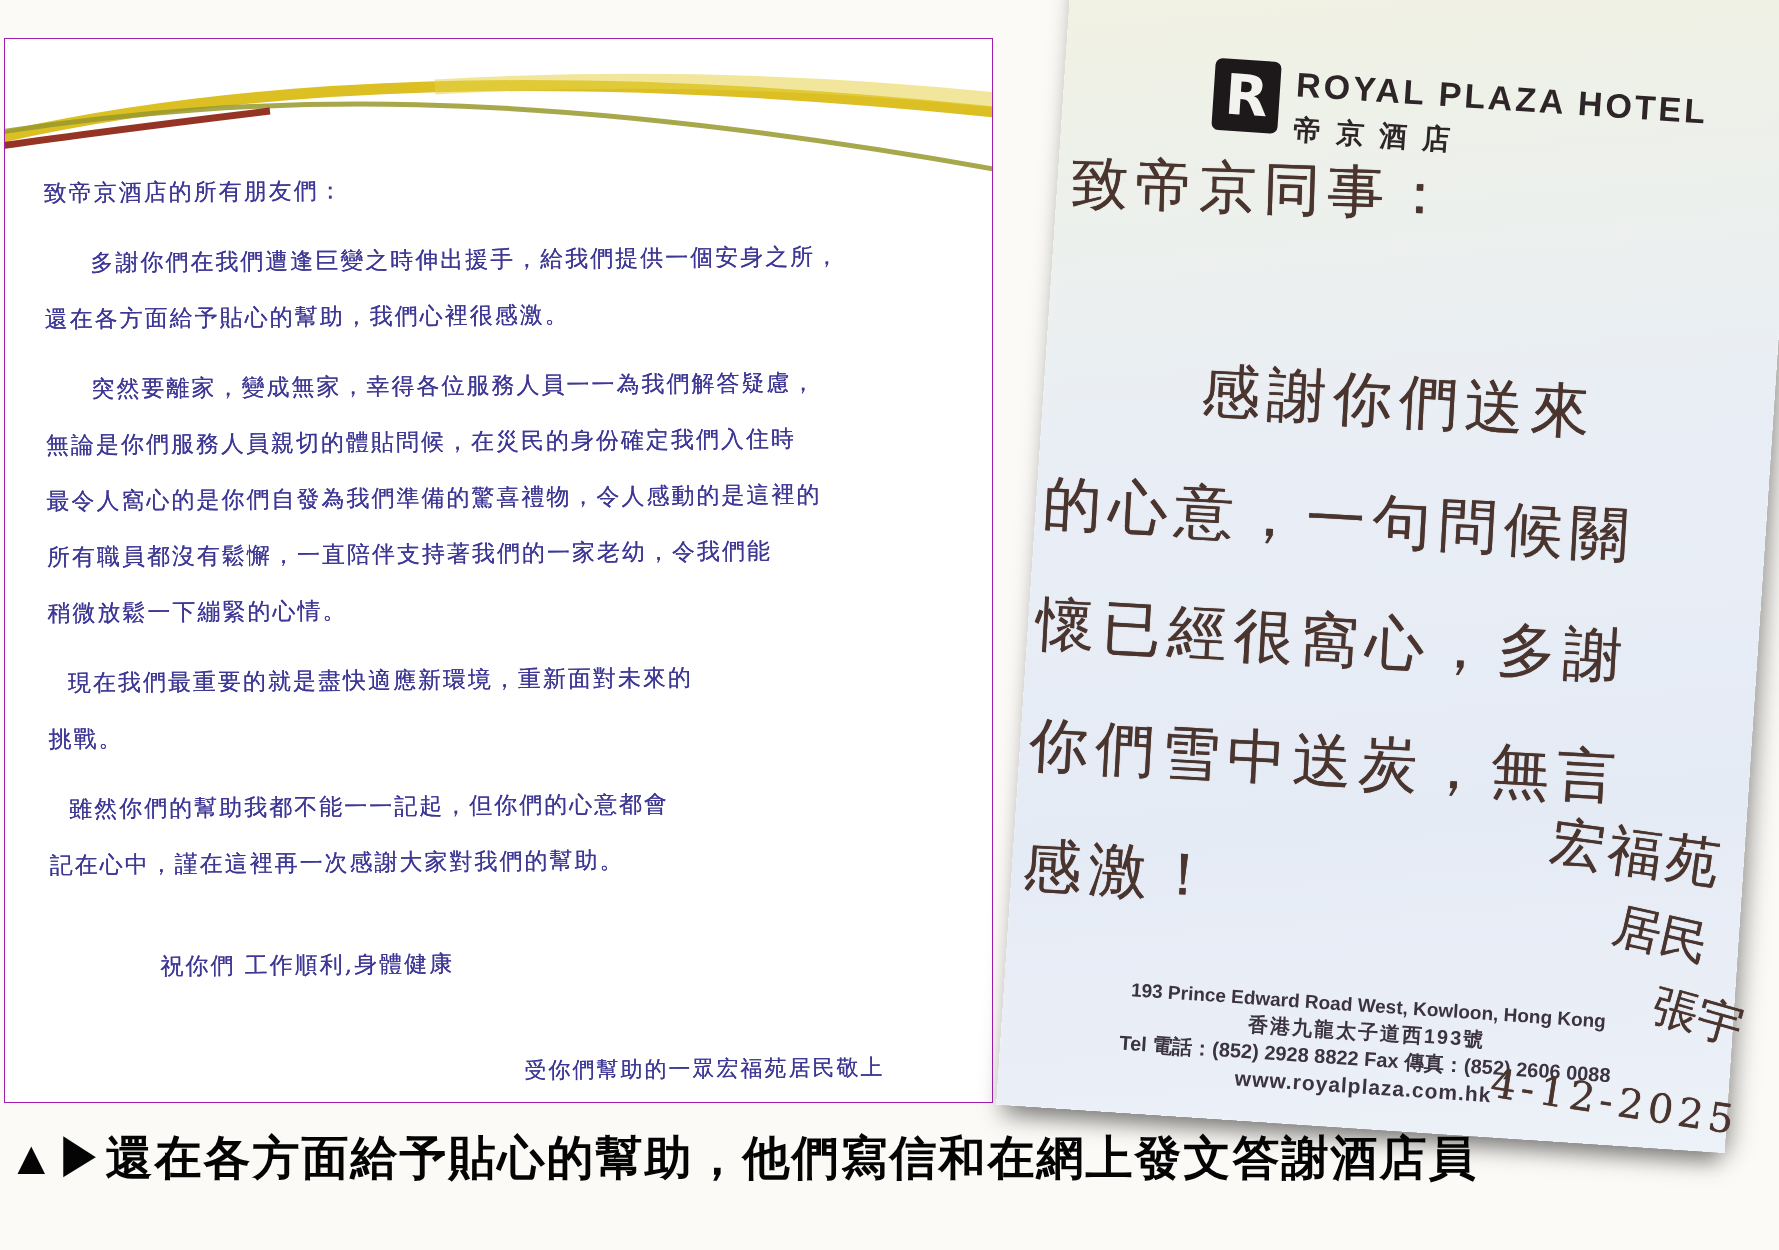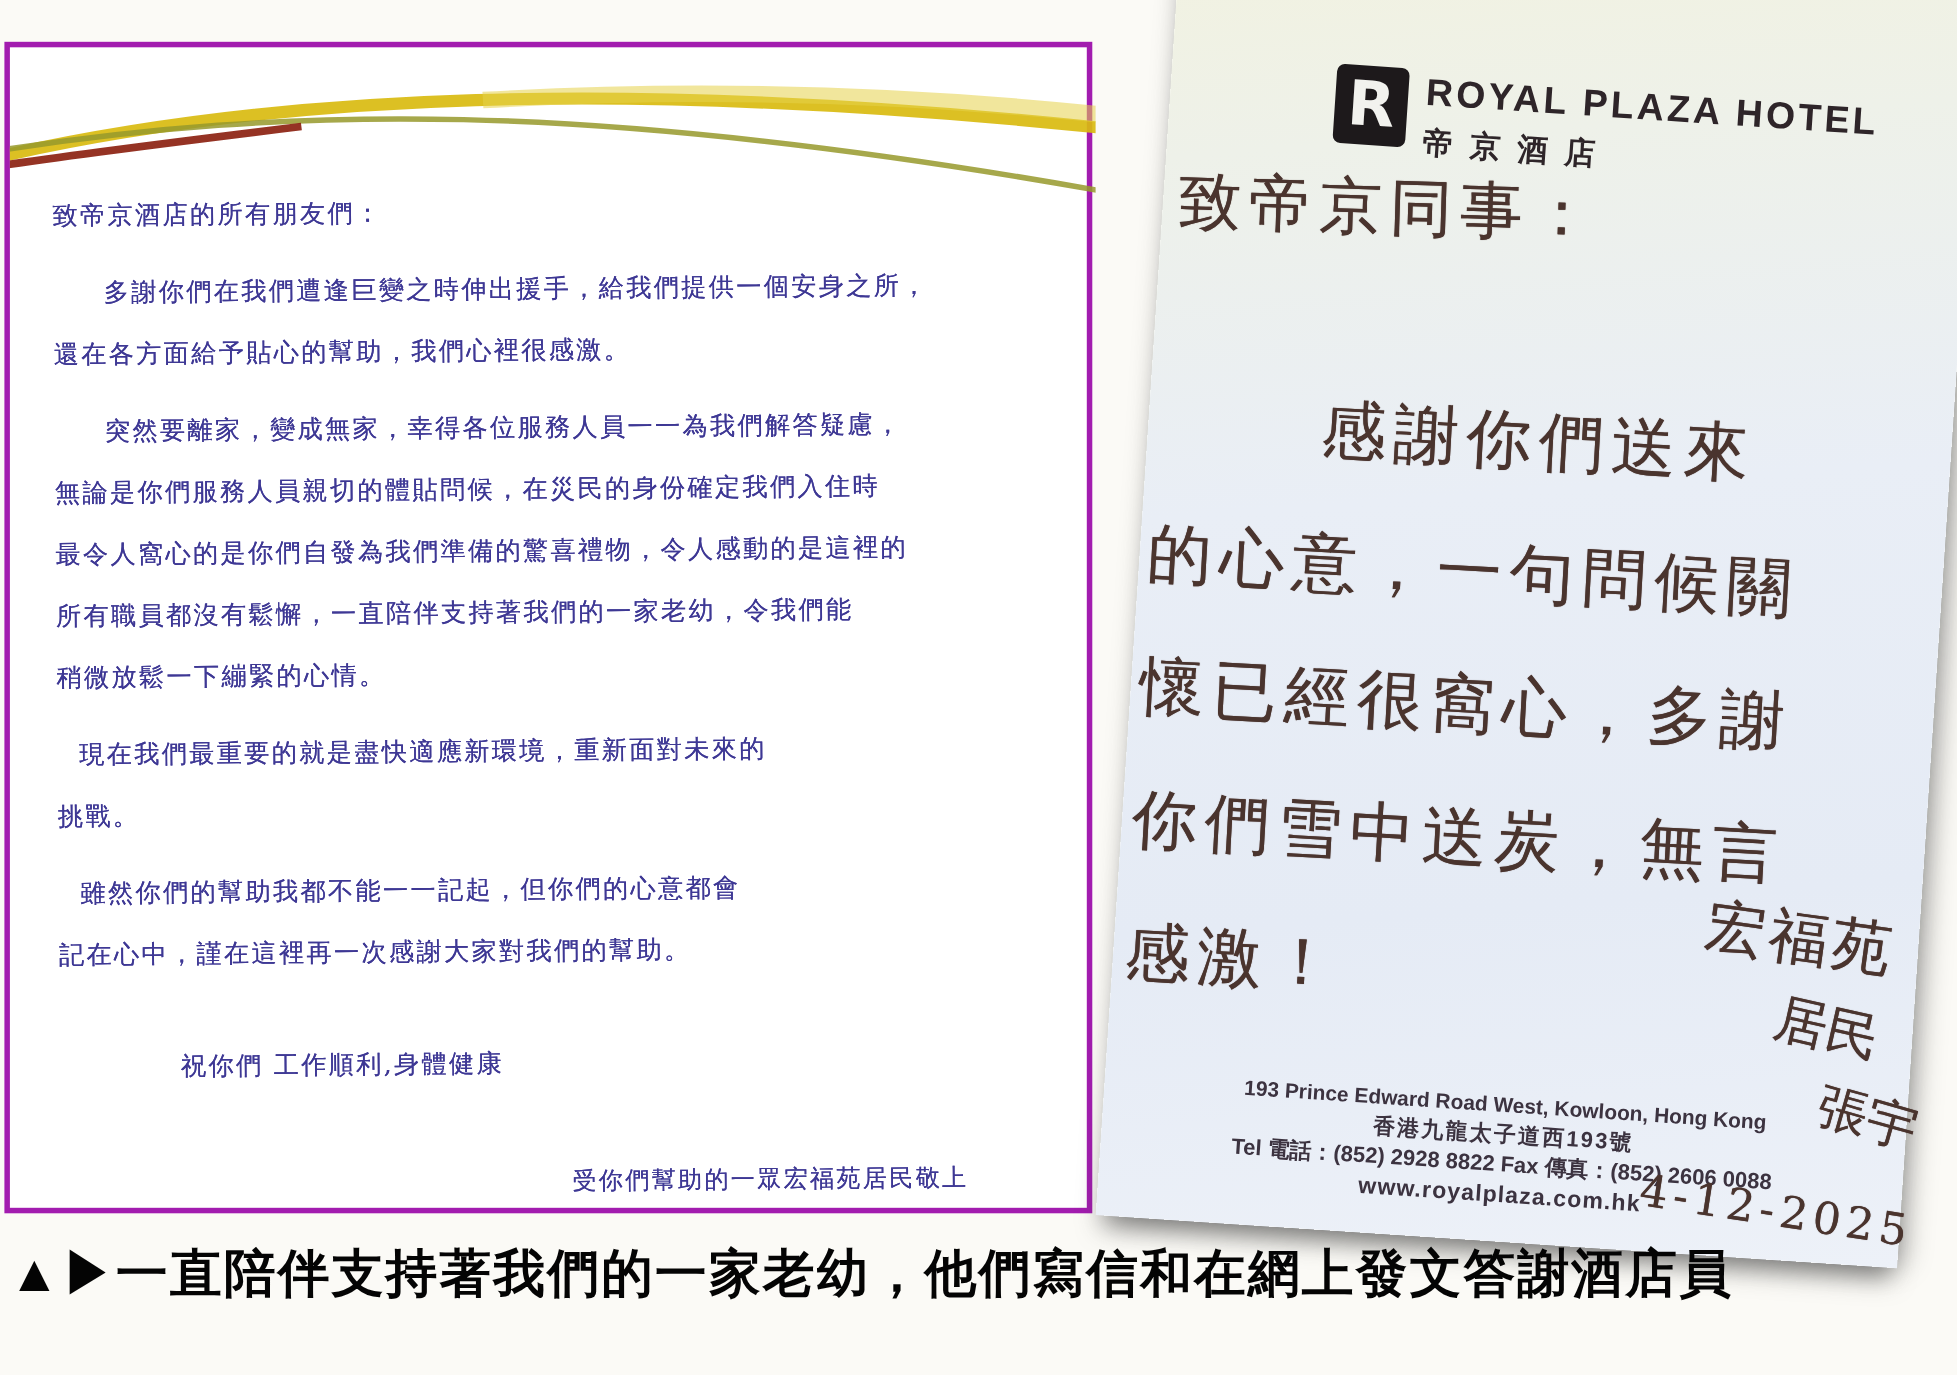--- a/index.html
+++ b/index.html
@@ -13,21 +13,21 @@
 
   
   .top-shade {
     position:absolute; top:0; right:0; width:640px; height:22px;
     background:linear-gradient(180deg, rgba(140,140,140,.55), rgba(140,140,140,0));
   }
 
   
   .left-card {
     position:absolute; left:4px; top:38px; width:989px; height:1065px;
-    background:#ffffff; border:5px solid #a21caf; box-sizing:border-box;
+    background:#ffffff; border:1px solid #a21caf; box-sizing:border-box;
   }
   .arc-decor { position:absolute; left:0; top:0; width:987px; height:150px; }
   .left-text {
     position:absolute; left:0; top:0; width:100%; box-sizing:border-box;
     padding:122px 34px 0 42px;
     font-family:"DejaVu Serif", serif;
     color:#3e3894; font-size:23px; line-height:56px; letter-spacing:2px;
     transform:rotate(-0.5deg); text-shadow:0 0 .6px #4a44a0;
   }
   .hline { white-space:nowrap; }
@@ -146,16 +146,16 @@
       <div class="f1">193 Prince Edward Road West, Kowloon, Hong Kong</div>
       <div class="f2">香港九龍太子道西193號</div>
       <div class="f3">Tel 電話：(852) 2928 8822   Fax 傳真：(852) 2606 0088</div>
       <div class="f4">www.royalplaza.com.hk</div>
     </div>
 
     <div class="hand2 date2">4-12-2025</div>
   </div>
 
   <div class="caption">
-    <div>▲▶一直陪伴支持著我們的一家老幼，他們寫信和在網上發文答謝酒店員</div>
+    <div>▲▶還在各方面給予貼心的幫助，他們寫信和在網上發文答謝酒店員</div>
   </div>
 
 </div>
 
 </body></html>

